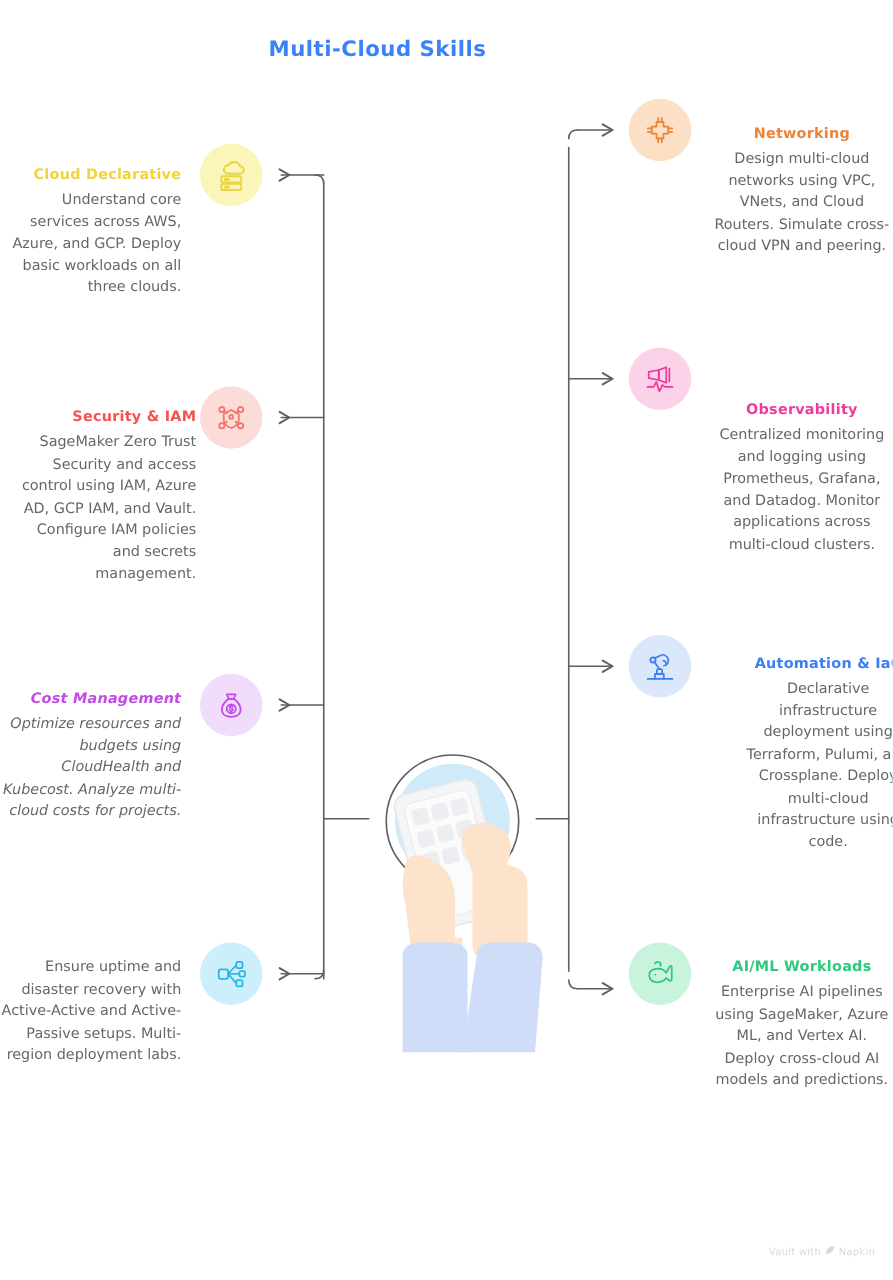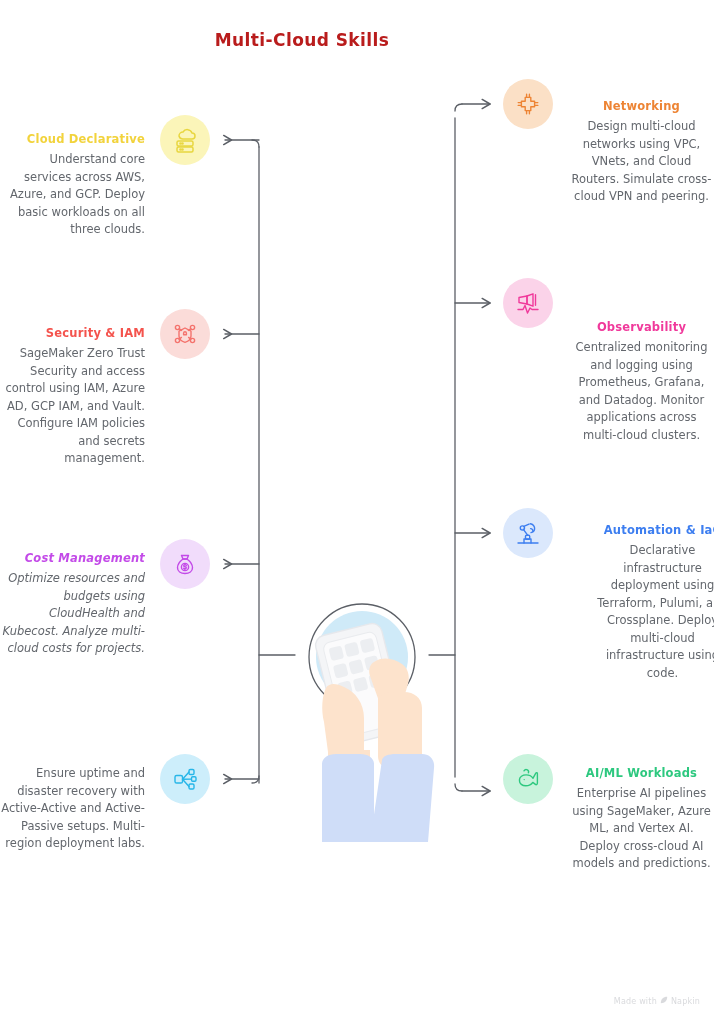--- a/index.html
+++ b/index.html
@@ -13,21 +13,21 @@
   }
   #canvas{position:relative;width:714px;height:1024px;}
 
   .title{
     position:absolute;
     top:30px;left:0;width:604px;
     text-align:center;
     font-size:17px;
     font-weight:bold;
     letter-spacing:.4px;
-    color:#b91c1c;
+    color:#3b82f6;
     font-family:"DejaVu Sans", sans-serif;
   }
 
   
   .wires{position:absolute;top:0;left:0;width:714px;height:1024px;}
 
   
   .node{position:absolute;}
   .node .icon-wrap{
     position:absolute;
@@ -172,21 +172,21 @@
       <svg width="30" height="30" viewBox="0 0 30 30" fill="none" stroke="#f4736d" stroke-width="1.4" stroke-linecap="round" stroke-linejoin="round">
         <path d="M15 9 L21 12.2 V17 c0 3.4 -2.6 5.3 -6 6.4 c-3.4 -1.1 -6 -3 -6 -6.4 v-4.8 Z"></path>
         <path d="M13.6 15.8 v-1.6 a1.4 1.4 0 0 1 2.8 0 v1.6 Z"></path>
         <circle cx="7.5" cy="8.5" r="2.1"></circle>
         <circle cx="22.5" cy="8.5" r="2.1"></circle>
         <circle cx="7.5" cy="21.5" r="2.1"></circle>
         <circle cx="22.5" cy="21.5" r="2.1"></circle>
         <path d="M9.2 9.8 L11.6 11.4 M20.8 9.8 L18.4 11.4 M9.2 20.2 L11.4 18.4 M20.8 20.2 L18.6 18.4"></path>
       </svg>
     </div>
-    <div class="txt" style="left:0px;top:325px;">
+    <div class="txt" style="left:12px;top:325px;">
       <p class="hd" style="color:#f4534d;">Security &amp; IAM</p>
       <p class="bd">SageMaker Zero Trust Security and access control using IAM, Azure AD, GCP IAM, and Vault. Configure IAM policies and secrets management.</p>
     </div>
   </div>
 
   <div class="node left">
     <div class="icon-wrap" style="left:160px;top:539px;background:#f1dcfb;">
       <svg width="30" height="30" viewBox="0 0 30 30" fill="none" stroke="#c34ae8" stroke-width="1.4" stroke-linecap="round" stroke-linejoin="round">
         <path d="M11.5 6.5 L18.5 6.5 L17 10 L13 10 Z"></path>
         <path d="M13 10 c-3 2.2 -5.5 5.4 -5.5 8.8 c0 3.6 3.2 5.7 7.5 5.7 s7.5 -2.1 7.5 -5.7 c0 -3.4 -2.5 -6.6 -5.5 -8.8 Z"></path>
@@ -271,21 +271,21 @@
         <circle cx="11.2" cy="15.6" r=".7" fill="#2dc87f" stroke="none"></circle>
       </svg>
     </div>
     <div class="txt" style="left:569px;top:765px;">
       <p class="hd" style="color:#2dc87f;">AI/ML Workloads</p>
       <p class="bd">Enterprise AI pipelines using SageMaker, Azure ML, and Vertex AI. Deploy cross-cloud AI models and predictions.</p>
     </div>
   </div>
 
   <div class="footer">
-    <span>Made with</span>
+    <span>Vault with</span>
     <span class="leaf">
       <svg width="8" height="8" viewBox="0 0 10 10">
         <path d="M1 9 C1 4 4 1 9 1 C9 6 6 9 1 9 Z" fill="#d9dadd"></path>
       </svg>
     </span>
     <span>Napkin</span>
   </div>
 
 </div>
 

